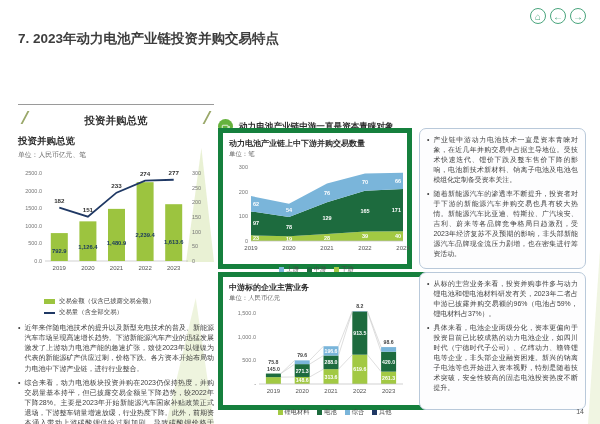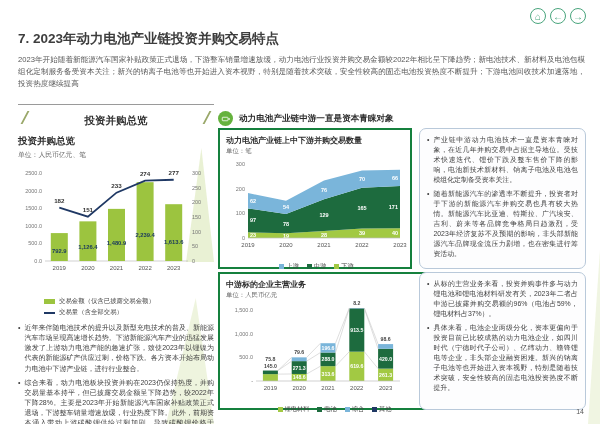--- a/index.html
+++ b/index.html
@@ -26,23 +26,23 @@
   .legend1 .row{display:flex;align-items:center;gap:4px;margin-top:2px;}
   .swbar{width:11px;height:4.5px;background:#9cc43f;display:inline-block;}
   .swline{width:11px;height:2px;background:#1f3864;display:inline-block;}
   .bullets{margin-top:6px;}
   .bullet{display:flex;gap:4px;font-size:7px;line-height:1.45;color:#404040;margin-bottom:4px;text-align:justify;}
   .bdot{flex:0 0 auto;}
   
   .sec-head{display:flex;align-items:center;gap:6px;}
   .sec-head .ic{width:15px;height:15px;border-radius:50%;background:#65b23d;display:flex;align-items:center;justify-content:center;flex:0 0 auto;}
   .sec-head .ttl{font-size:8.6px;font-weight:bold;color:#2e2e2e;}
-  .sec1h{left:218px;top:111px;}
+  .sec1h{left:218px;top:119px;}
   .sec2h{left:218px;top:257px;}
-  .card{background:#fff;border:2px solid #15803d;box-sizing:border-box;padding:5px 3px 3px 6px;}
+  .card{background:#fff;border:5px solid #15803d;box-sizing:border-box;padding:5px 3px 3px 6px;}
   .card1{left:218px;top:128px;width:194px;height:141px;}
   .card2{left:218px;top:272px;width:230px;height:138px;}
   .card .cttl{font-size:8px;font-weight:bold;color:#2e2e2e;}
   .card .cunit{font-size:6.4px;color:#6a6a6a;margin-top:1px;}
   .lg{display:flex;justify-content:center;gap:8px;font-size:6.2px;color:#444;}
   .lg-item{display:flex;align-items:center;gap:2px;}
   .lg-item .sw{width:5px;height:5px;display:inline-block;}
   .panel{border:1px solid #b9c9da;border-radius:7px;box-sizing:border-box;padding:6px 7px;background:#fdfdfe;}
   .panel1{left:419px;top:128px;width:167px;height:141px;}
   .panel2{left:419px;top:272px;width:167px;height:138px;}
@@ -66,21 +66,20 @@
   <div class="deco w2"></div>
   <div class="deco w3"></div>
 
   <div class="z nav">
     <div class="circ">⌂</div>
     <div class="circ">←</div>
     <div class="circ">→</div>
   </div>
 
   <div class="z title">7. 2023年动力电池产业链投资并购交易特点</div>
-  <div class="z intro">2023年开始随着新能源汽车国家补贴政策正式退场，下游整车销量增速放缓，动力电池行业投资并购交易金额较2022年相比呈下降趋势；新电池技术、新材料及电池包模组化定制服务备受资本关注；新兴的钠离子电池等也开始进入资本视野，特别是随着技术突破，安全性较高的固态电池投资热度不断提升；下游电池回收技术加速落地，投资热度继续提高</div>
 
   <div class="z leftcol">
     <div class="banner">
       <div class="slash sl"></div>
       <span class="banner-text">投资并购总览</span>
       <div class="slash sr"></div>
     </div>
     <div class="subttl">投资并购总览</div>
     <div class="unit">单位：人民币亿元、笔</div>
     <div><svg viewBox="0 0 196 131" width="196" height="131">

